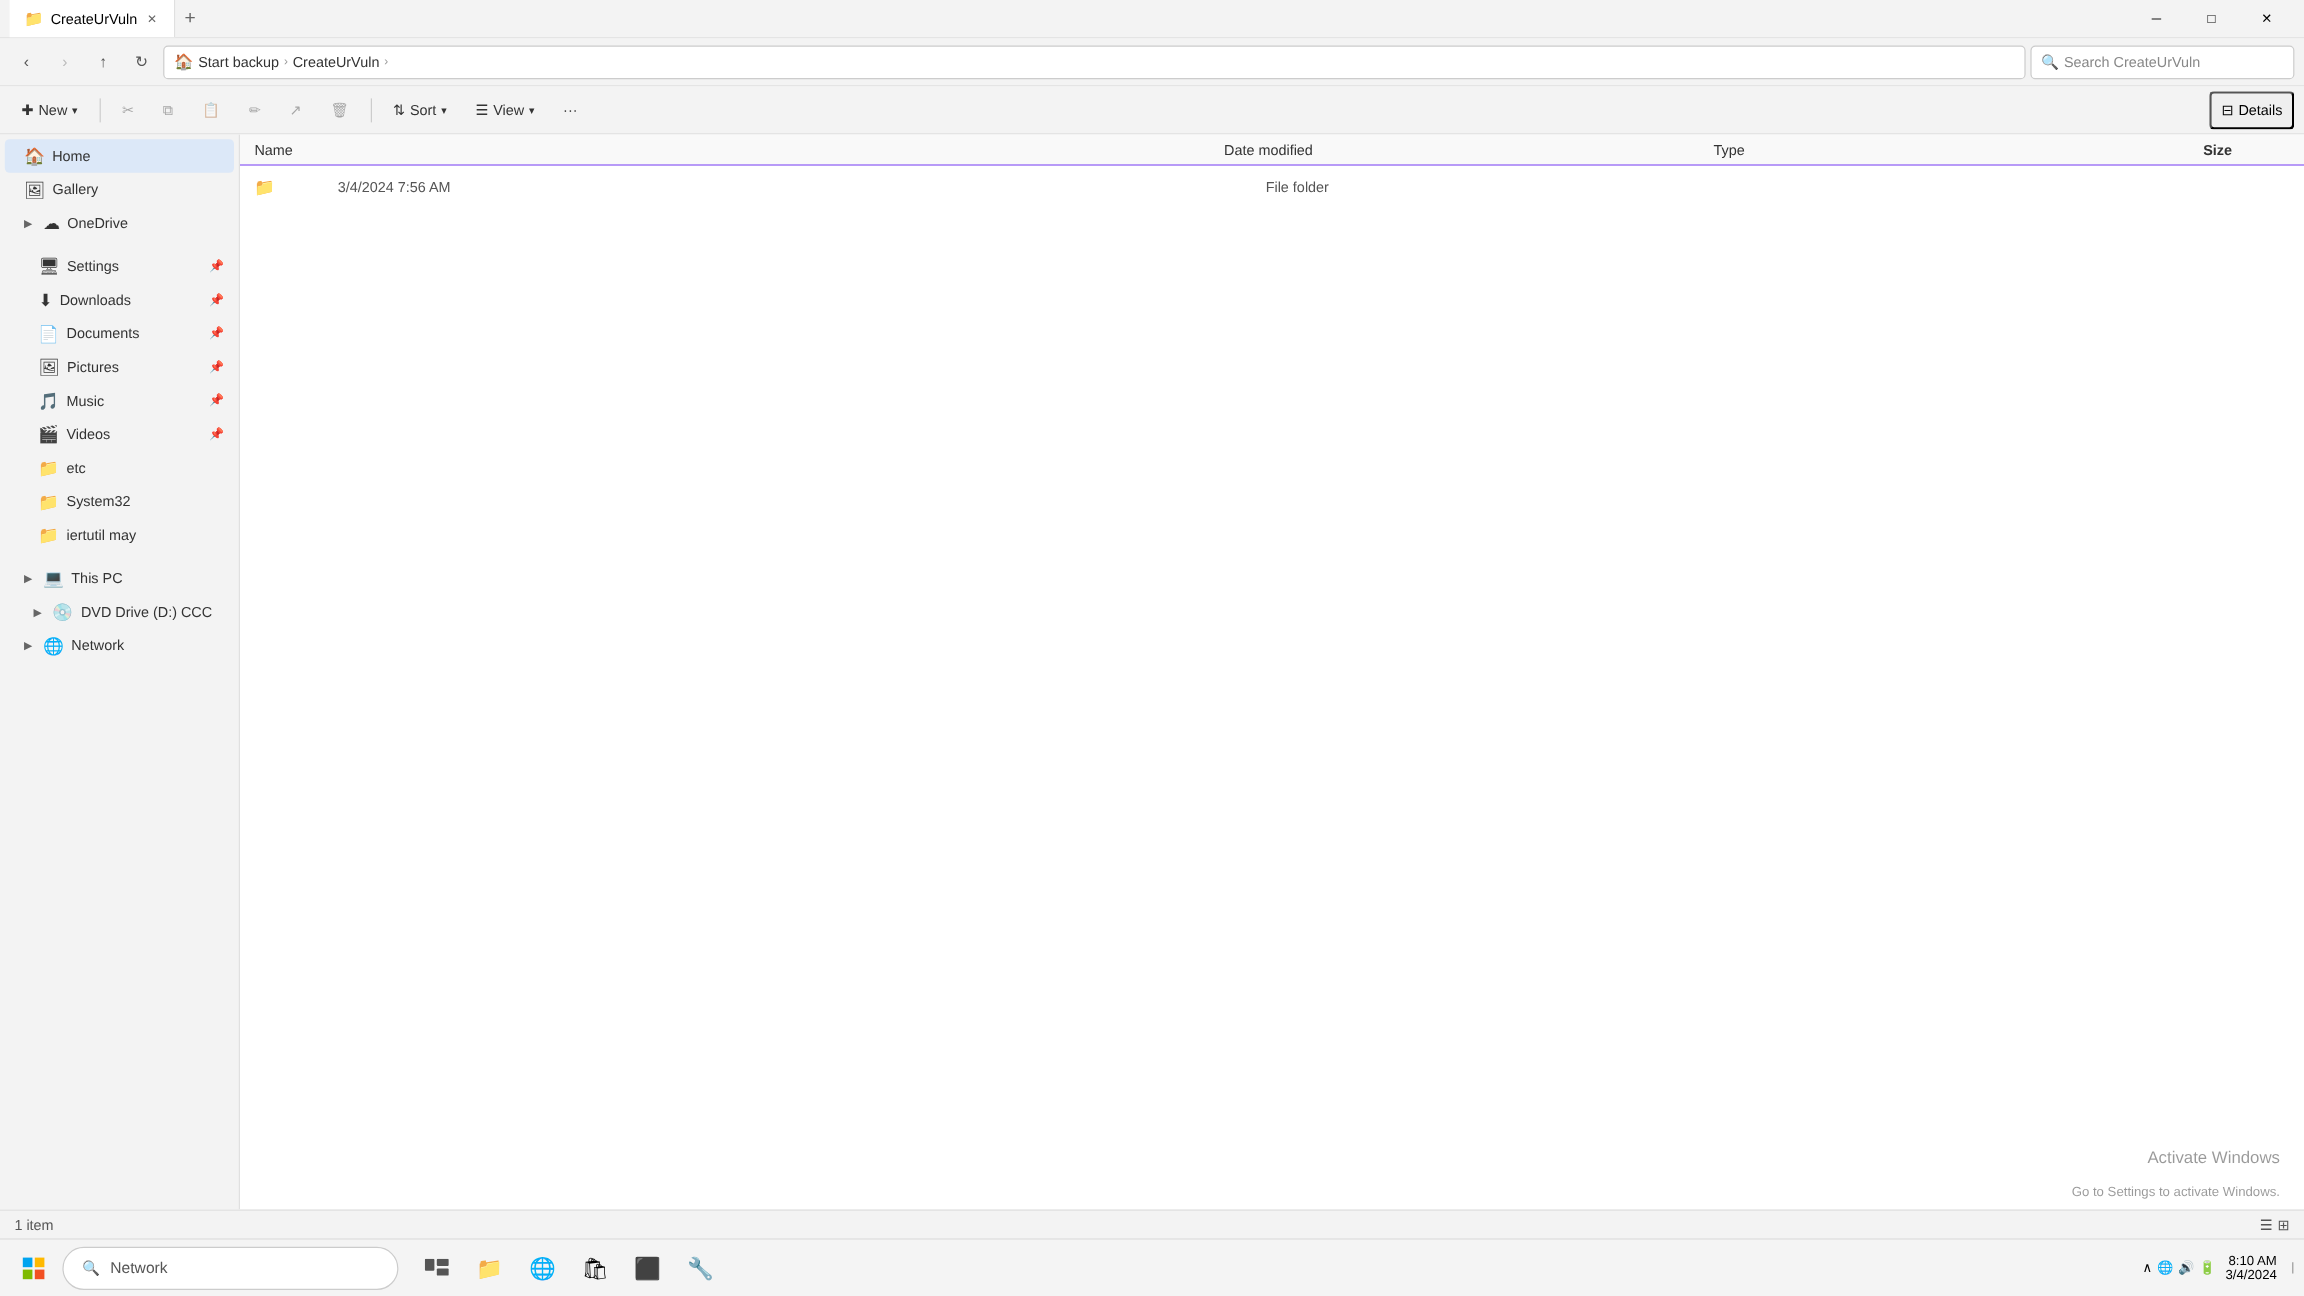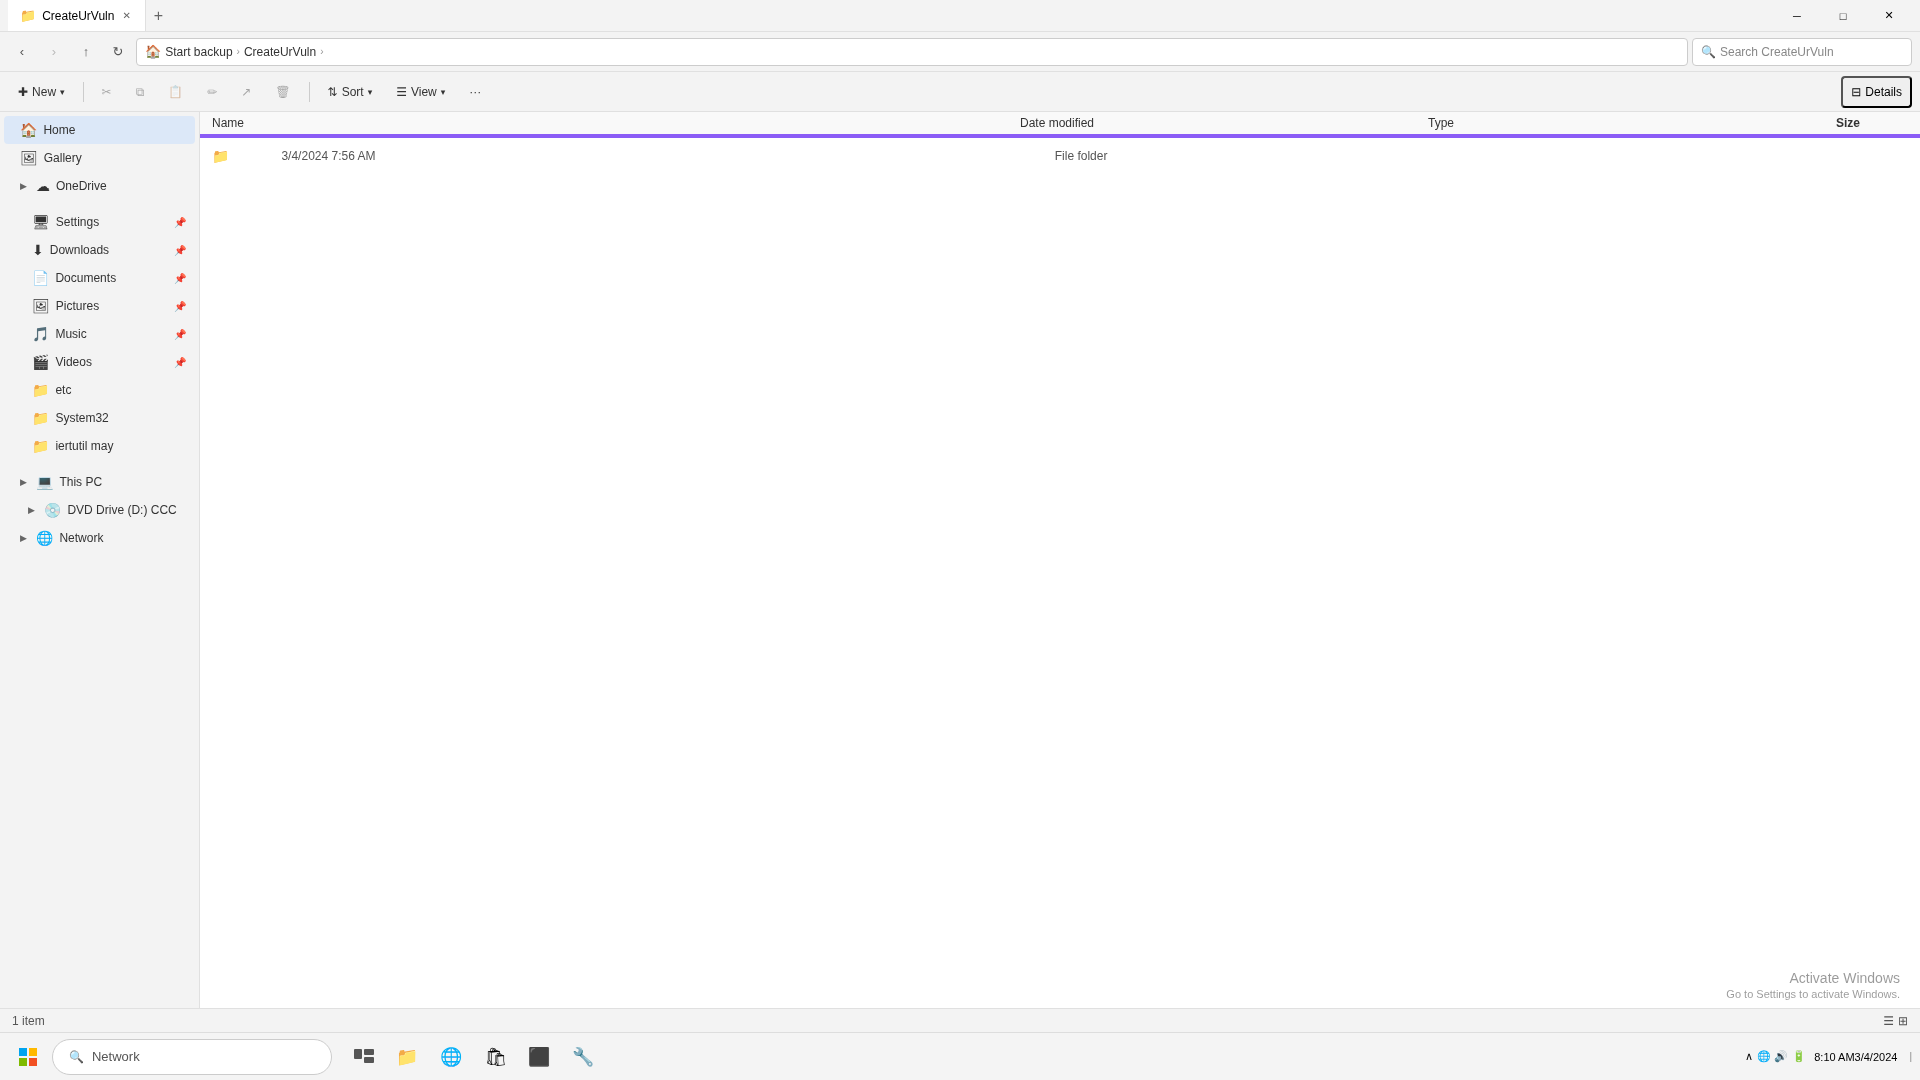--- a/index.html
+++ b/index.html
@@ -73,21 +73,21 @@
     .sidebar-item.active { background: #dce8f8; }
     .sidebar-item .expand-arrow { font-size: 9px; color: #666; width: 10px; }
     .sidebar-item .item-icon { font-size: 14px; }
     .sidebar-item .item-label { font-size: 12px; flex: 1; }
     .sidebar-item .pin-icon { font-size: 10px; color: #aaa; }
 
     
     .content-area { flex: 1; display: flex; flex-direction: column; background: #fff; overflow: hidden; }
     .column-headers {
       display: flex; align-items: center; height: 26px;
-      border-bottom: 4px solid #8b5cf6; padding: 0 8px;
+      border-bottom: 1px solid #8b5cf6; padding: 0 8px;
       background: #f9f9f9;
     }
     .col-header {
       font-size: 12px; color: #333; cursor: pointer; padding: 0 4px;
       display: flex; align-items: center; gap: 4px;
     }
     .col-name { flex: 2; min-width: 200px; }
     .col-date { flex: 1; min-width: 160px; }
     .col-type { flex: 1; min-width: 100px; }
     .col-size { flex: 0 0 80px; font-weight: bold; }
@@ -120,28 +120,28 @@
     .taskbar-start { width: 40px; height: 40px; display: flex; align-items: center; justify-content: center; cursor: pointer; border-radius: 4px; }
     .taskbar-search {
       display: flex; align-items: center; gap: 8px;
       background: #fff; border: 1px solid #ccc; border-radius: 20px;
       height: 36px; padding: 0 16px; width: 280px; cursor: pointer;
     }
     .taskbar-icons { display: flex; gap: 4px; margin-left: 8px; }
     .taskbar-icon { width: 40px; height: 40px; display: flex; align-items: center; justify-content: center; cursor: pointer; border-radius: 4px; font-size: 18px; }
     .taskbar-right { margin-left: auto; display: flex; align-items: center; gap: 8px; }
     .system-tray { display: flex; align-items: center; gap: 4px; font-size: 11px; }
-    .clock { display: flex; flex-direction: row; align-items: flex-end; font-size: 11px; }
+    .clock { display: flex; flex-direction: column; align-items: flex-end; font-size: 11px; }
 
     
     .activate-watermark {
       position: fixed; bottom: 80px; right: 20px;
       color: rgba(0,0,0,0.4); font-size: 11px; text-align: right; pointer-events: none;
     }
-    .activate-watermark .main-text { font-size: 14px; display: block; margin-bottom: 2px; }
+    .activate-watermark .main-text { font-size: 14px; display: block; margin-bottom: 16px; }
   </style>
 </head>
 <body>
 
 <div class="title-bar">
   <div class="tab-strip">
     <div class="tab">
       <span style="font-size:13px;">📁</span>
       <span>CreateUrVuln</span>
       <span class="tab-close">✕</span>

